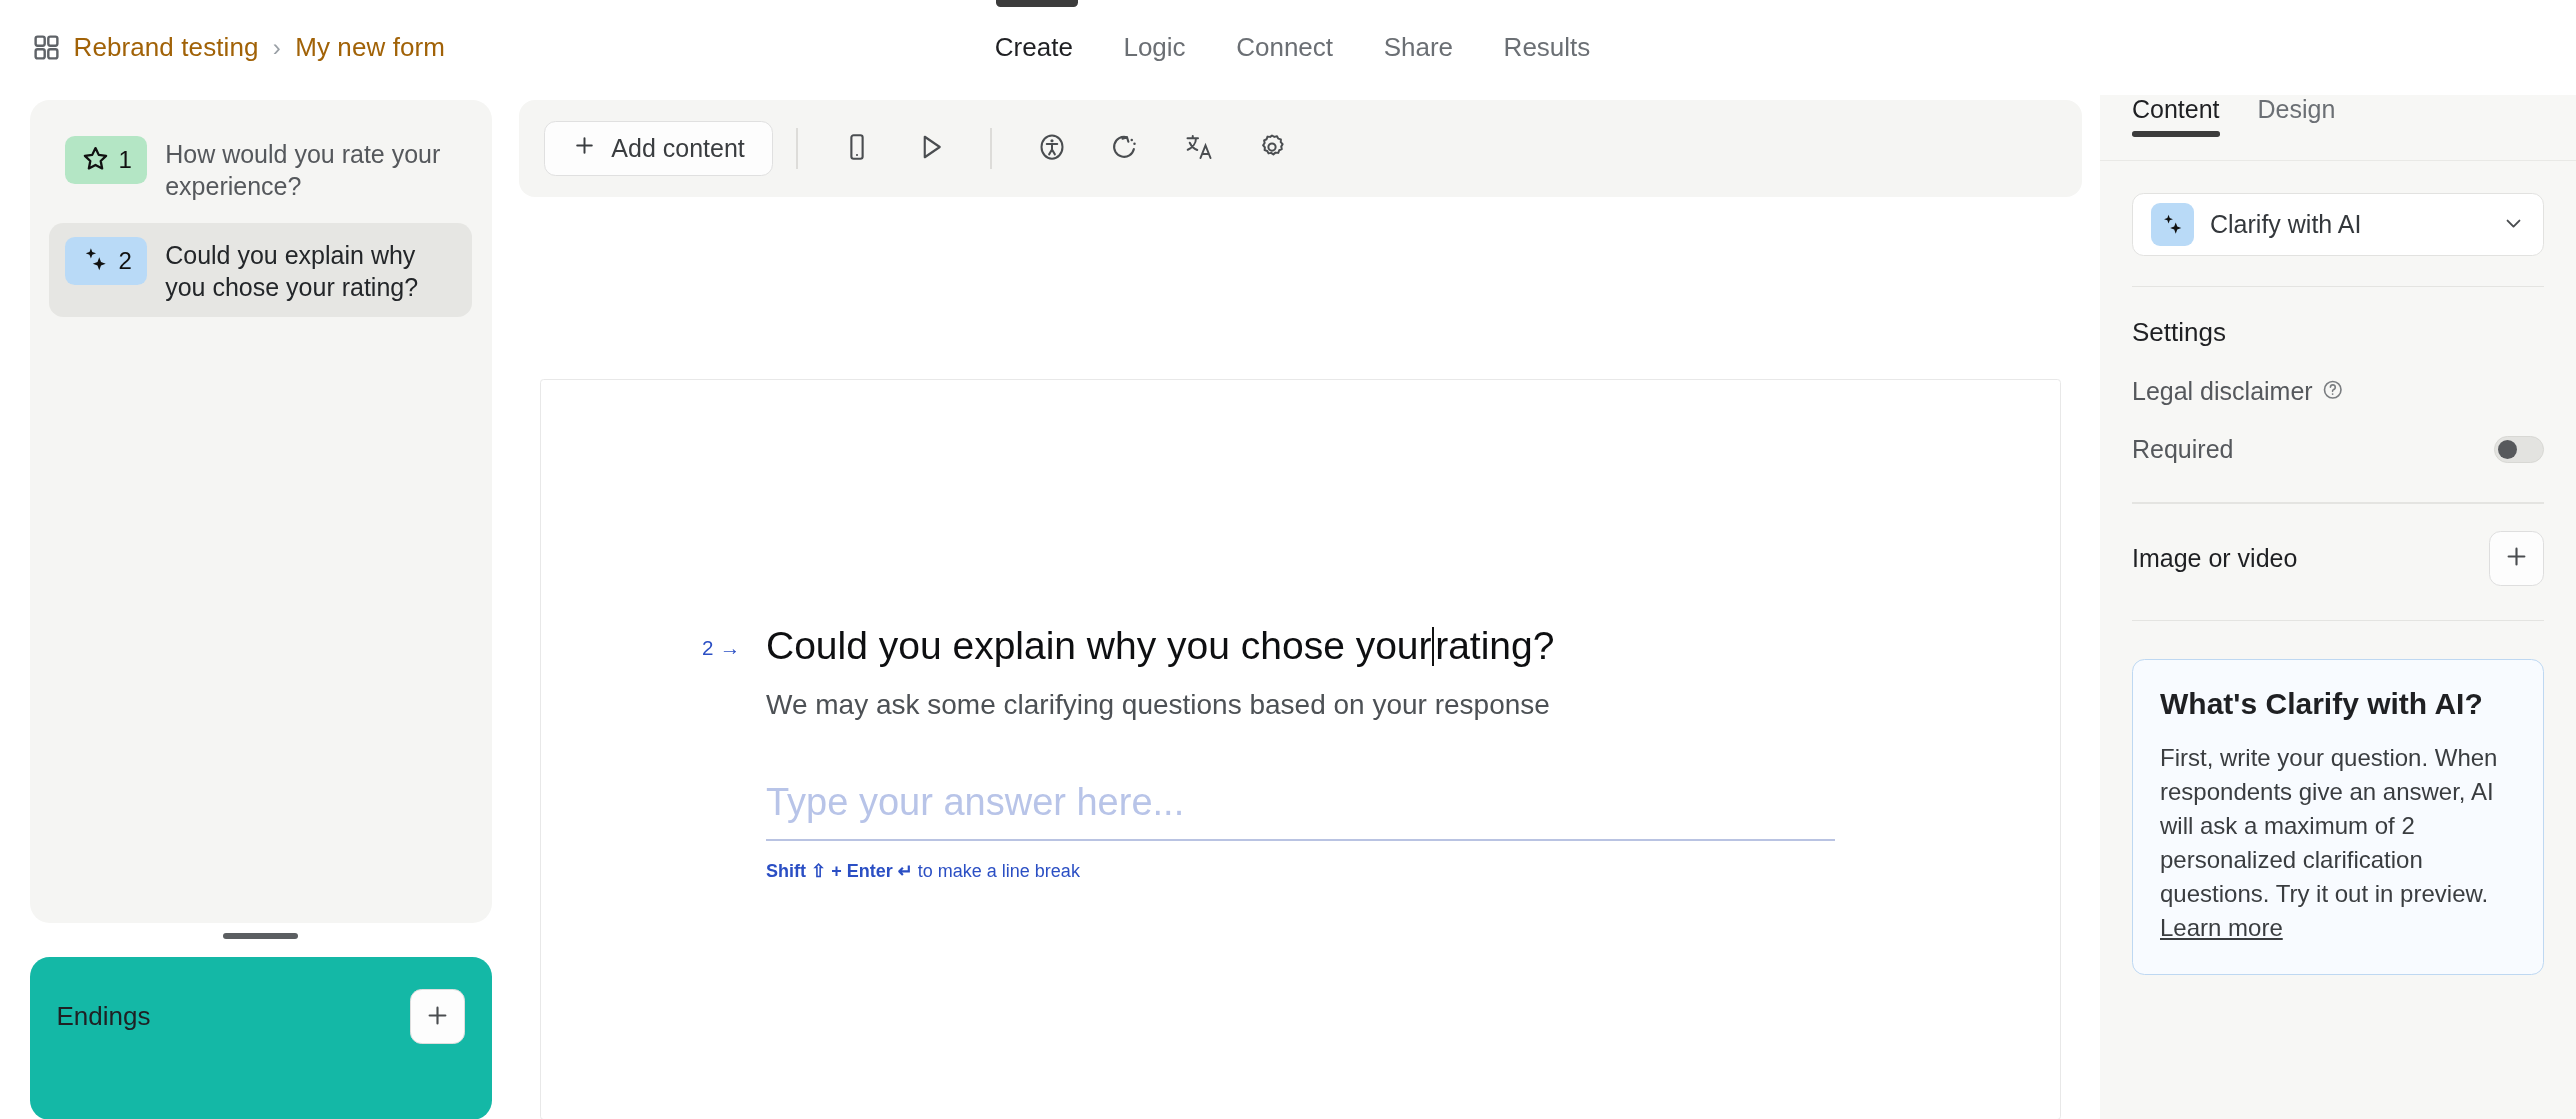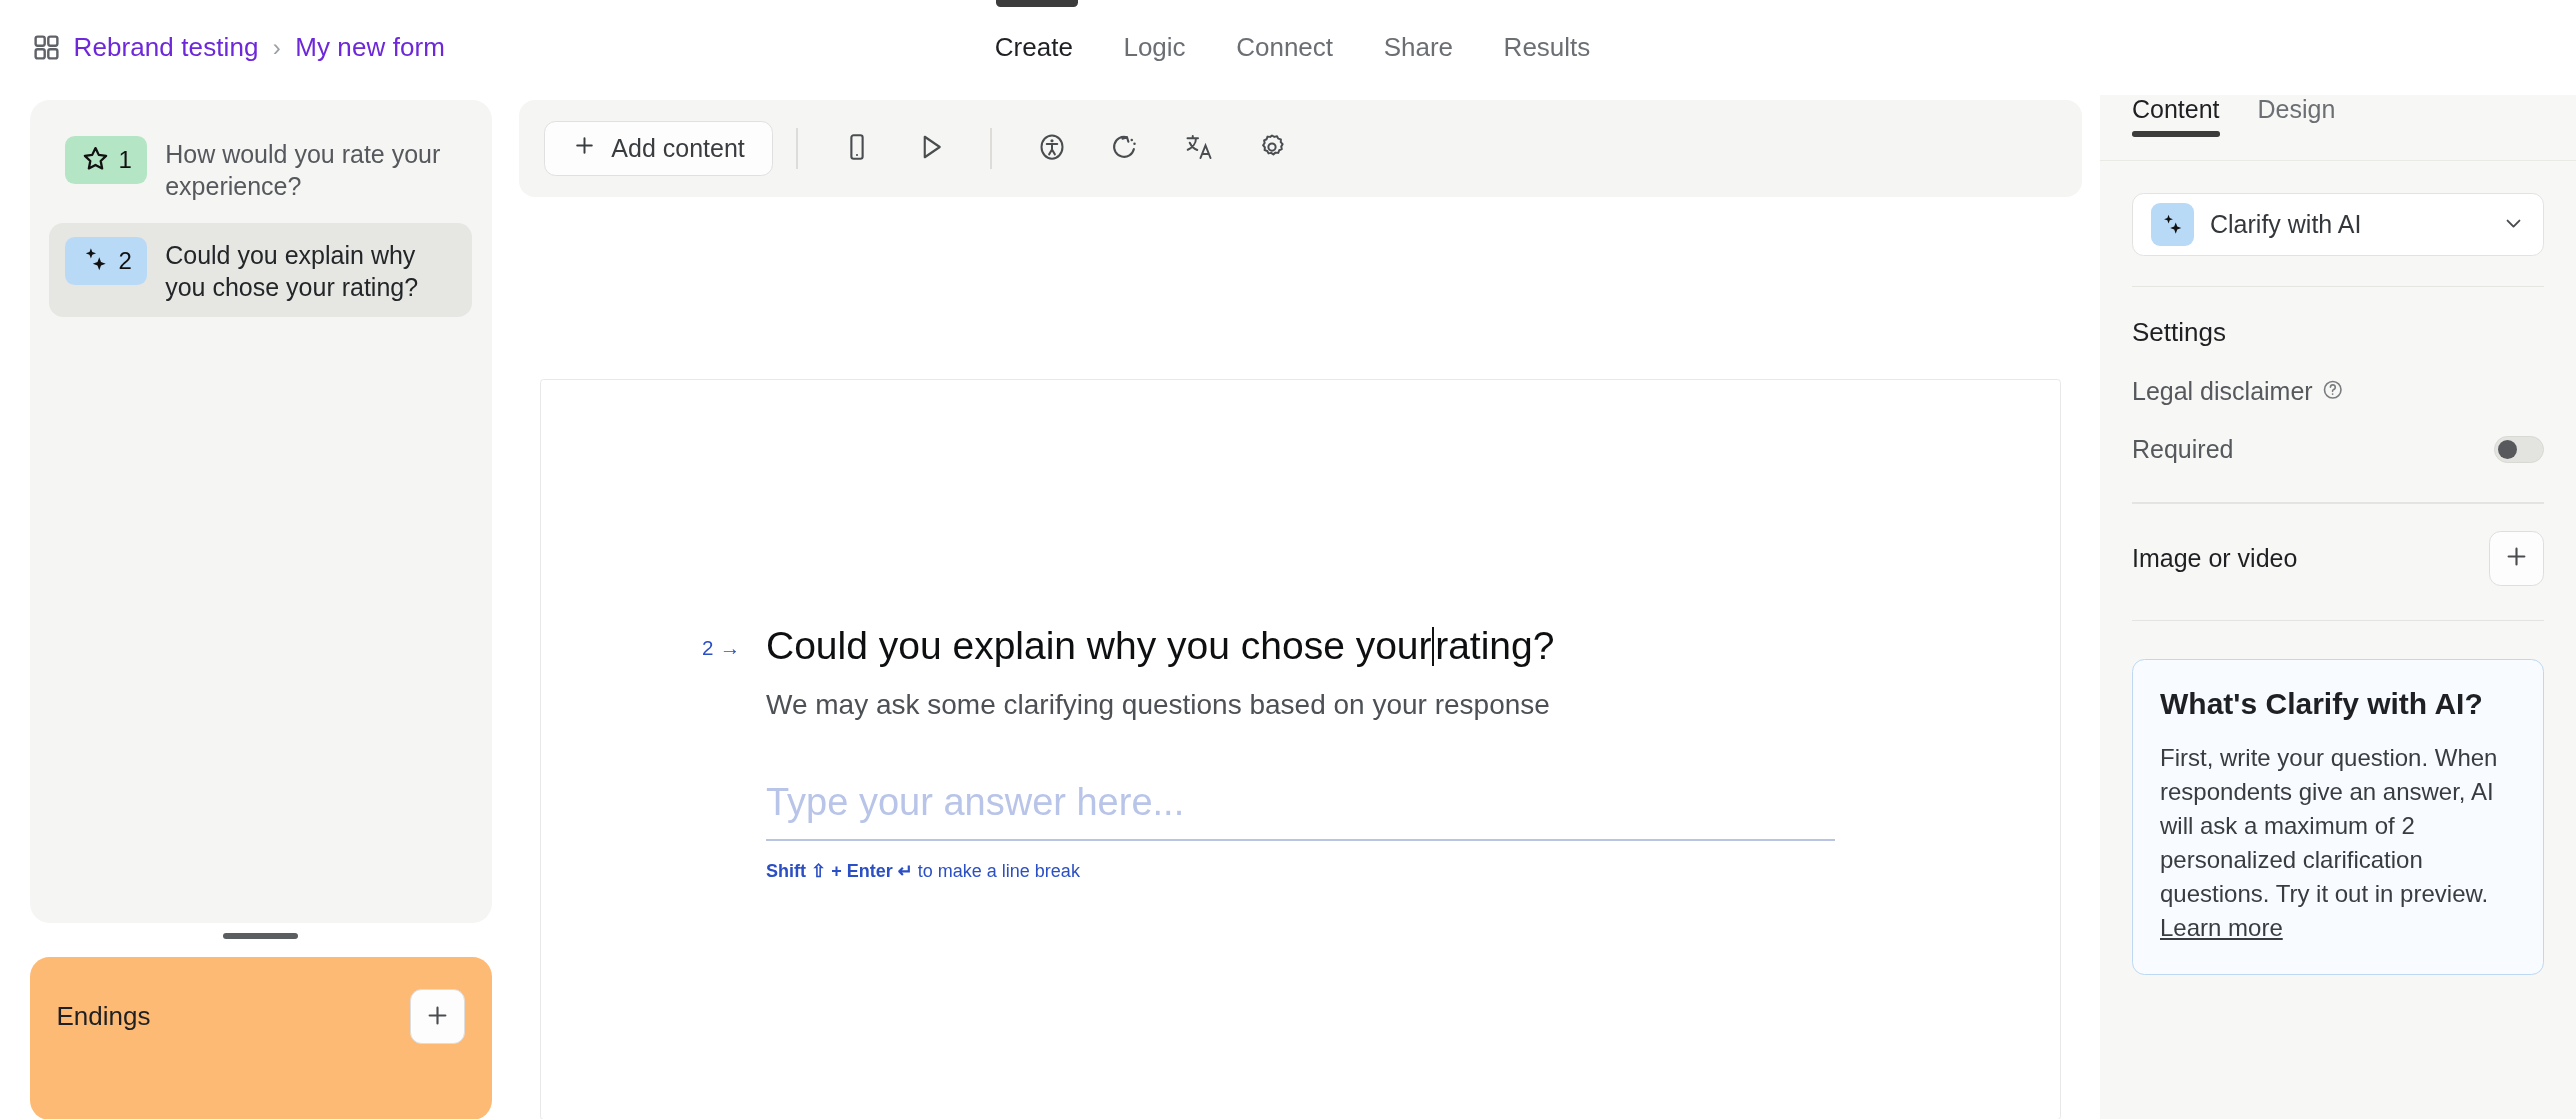--- a/index.html
+++ b/index.html
@@ -17,21 +17,21 @@
     width: 2576px; height: 95px;
     background: #ffffff;
     display: flex; align-items: center;
   }
   .breadcrumb {
     position: absolute; left: 32px; top: 0; height: 95px;
     display: flex; align-items: center; gap: 12.5px;
   }
   .grid-icon { width: 29px; height: 29px; display: block; }
   .bc-text {
-    font-size: 26px; color: #6d28d9; letter-spacing: 0.1px;
+    font-size: 26px; color: #a16207; letter-spacing: 0.1px;
     white-space: nowrap;
   }
   .bc-sep { font-size: 24px; color: #9aa0a6; margin: 0 1.8px; }
 
   .maintabs {
     position: absolute; left: 993px; top: 0; height: 95px;
     display: flex; align-items: center; gap: 47px;
   }
   .maintab {
     font-size: 26px; color: #6b6f74; white-space: nowrap;
@@ -102,21 +102,21 @@
     display: flex; align-items: center; justify-content: center;
   }
   .drag-handle i {
     display: block; width: 75px; height: 6.3px;
     border-radius: 3.6px; background: #5b5e61;
   }
 
   .endings {
     position: absolute; left: 29.5px; top: 957px;
     width: 462px; height: 163px;
-    background: #fdba74; border-radius: 19.7px;
+    background: #14b8a6; border-radius: 19.7px;
     padding: 32px 27px;
   }
   .endings-row {
     display: flex; align-items: center; justify-content: space-between;
   }
   .endings-title { font-size: 26px; color: #1f2023; }
   .plus-box {
     width: 55px; height: 55px; border-radius: 11.6px;
     background: #fdfdfd; border: 1.3px solid #dedede;
     display: flex; align-items: center; justify-content: center;

